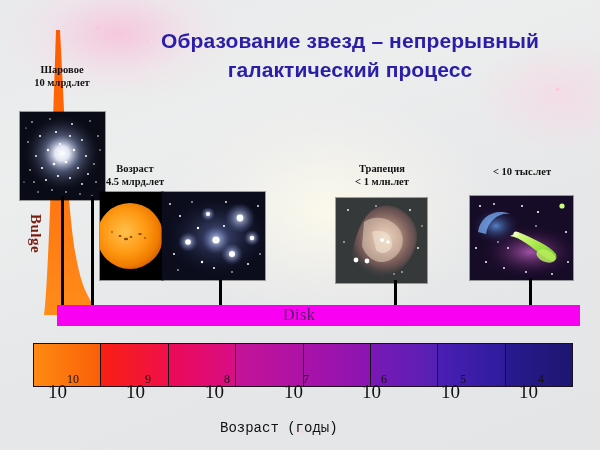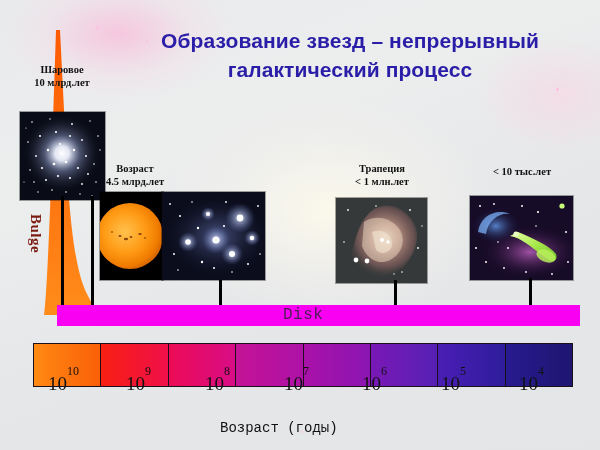--- a/index.html
+++ b/index.html
@@ -92,21 +92,21 @@
 
   
   .disk-bar {
     position: absolute;
     left: 57px; top: 305px; width: 523px; height: 21px;
     background: #fa00f2;
   }
   .disk-label {
     position: absolute;
     left: 283px; top: 306px;
-    font-family: Liberation Mono, monospace;
+    font-family: Liberation Serif, serif;
     font-size: 16px;
     font-weight: normal;
     color: #4a1d55;
     letter-spacing: .5px;
   }
 
   
   .spectrum {
     position: absolute;
     left: 33px; top: 343px; width: 540px; height: 44px;
@@ -117,21 +117,21 @@
   .spectrum .seg {
     flex: 1 1 0;
     border-right: 1.5px solid #1a0f1a;
     box-sizing: border-box;
   }
   .spectrum .seg:last-child { border-right: none; }
 
   
   .tick {
     position: absolute;
-    top: 372px;
+    top: 380px;
     font-family: "Liberation Serif", serif;
     font-size: 19px;
     color: #111;
     white-space: nowrap;
   }
   .tick sup { font-size: 12px; top: -.7em; position: relative; }
 
   .axis-title {
     position: absolute;
     left: 220px; top: 420px;

